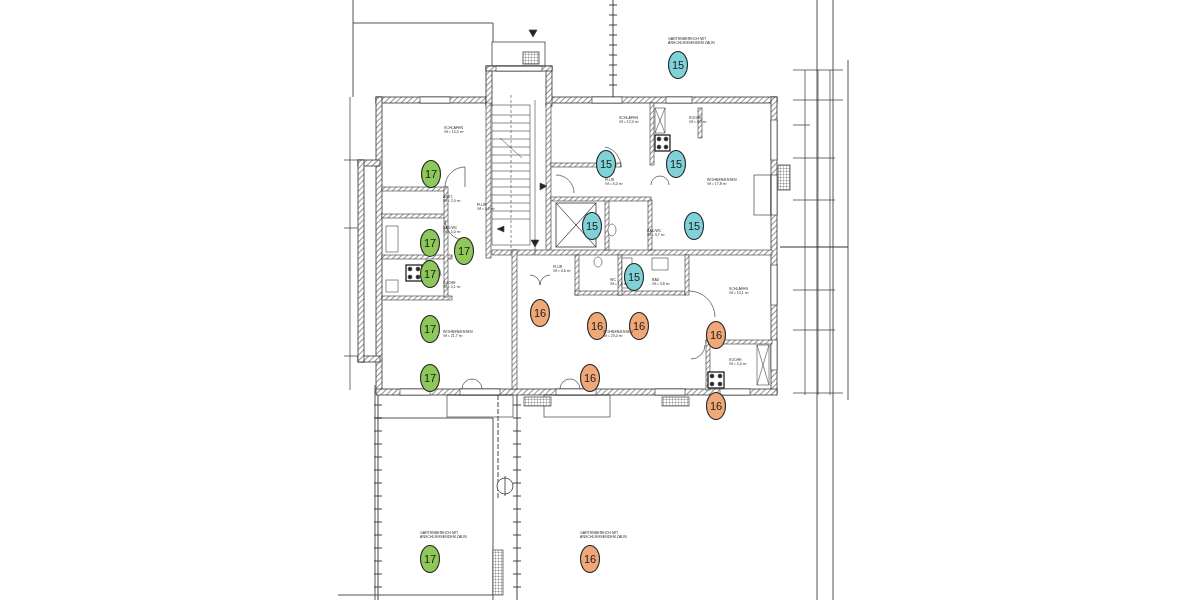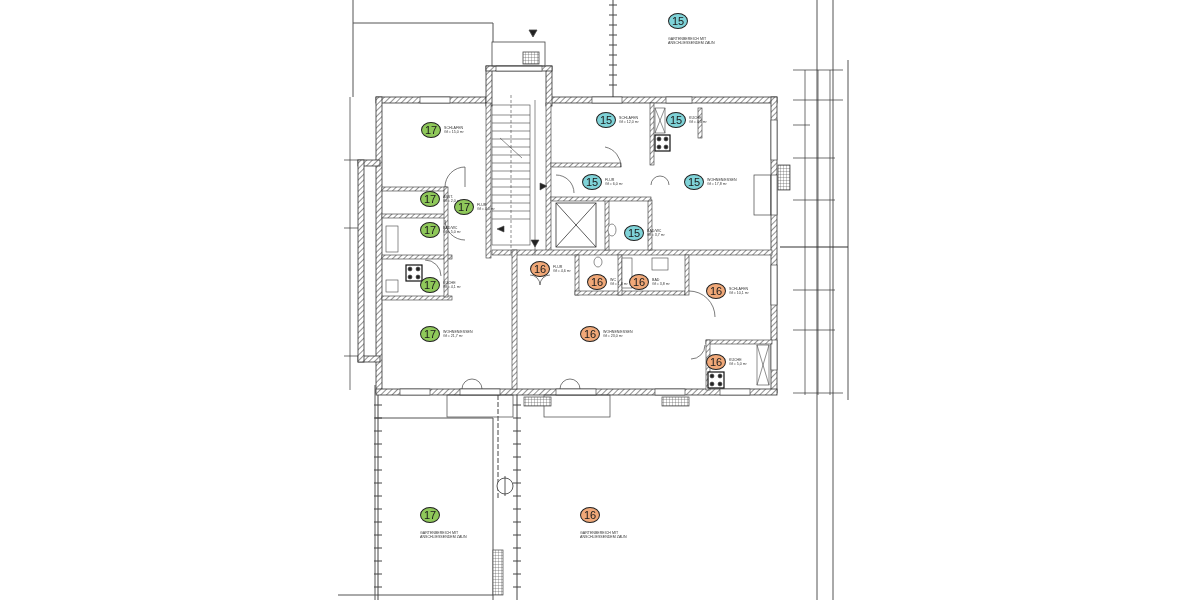--- a/index.html
+++ b/index.html
@@ -1,21 +1,21 @@
 <!DOCTYPE html>
 <html><head>
 <meta charset="utf-8">
 <style>
   html, body { margin:0; padding:0; background:#ffffff; }
   body { width:1200px; height:600px; position:relative; overflow:hidden; font-family:"Liberation Sans", sans-serif; }
   #plan { position:absolute; left:0; top:0; }
   .overlay { position:absolute; left:0; top:0; width:1200px; height:600px; pointer-events:none; }
   .lbl { position:absolute; font-size:3.6px; line-height:4.2px; color:#333; white-space:pre; }
-  .badge { position:absolute; width:20px; height:16px; border-radius:50%; border:1.6px solid #222; box-sizing:border-box;
-           display:flex; align-items:center; justify-content:center; font-size:11px; color:#1a1a1a; pointer-events:auto; }
+  .badge { position:absolute; width:20px; height:28px; border-radius:50%; border:1.6px solid #222; box-sizing:border-box;
+           display:flex; align-items:center; justify-content:center; font-size:11px; color:#1a1a1a; pointer-events:auto;margin-top:38px; }
 </style>
 </head>
 <body>
 
 <svg id="plan" width="1200" height="600" viewBox="0 0 1200 600" xmlns="http://www.w3.org/2000/svg">
   <defs>
     <pattern id="hatch" patternUnits="userSpaceOnUse" width="4" height="4" patternTransform="rotate(45)">
       <rect width="4" height="4" fill="#ffffff"></rect>
       <line x1="0" y1="0" x2="0" y2="4" stroke="#555" stroke-width="1.3"></line>
     </pattern>

